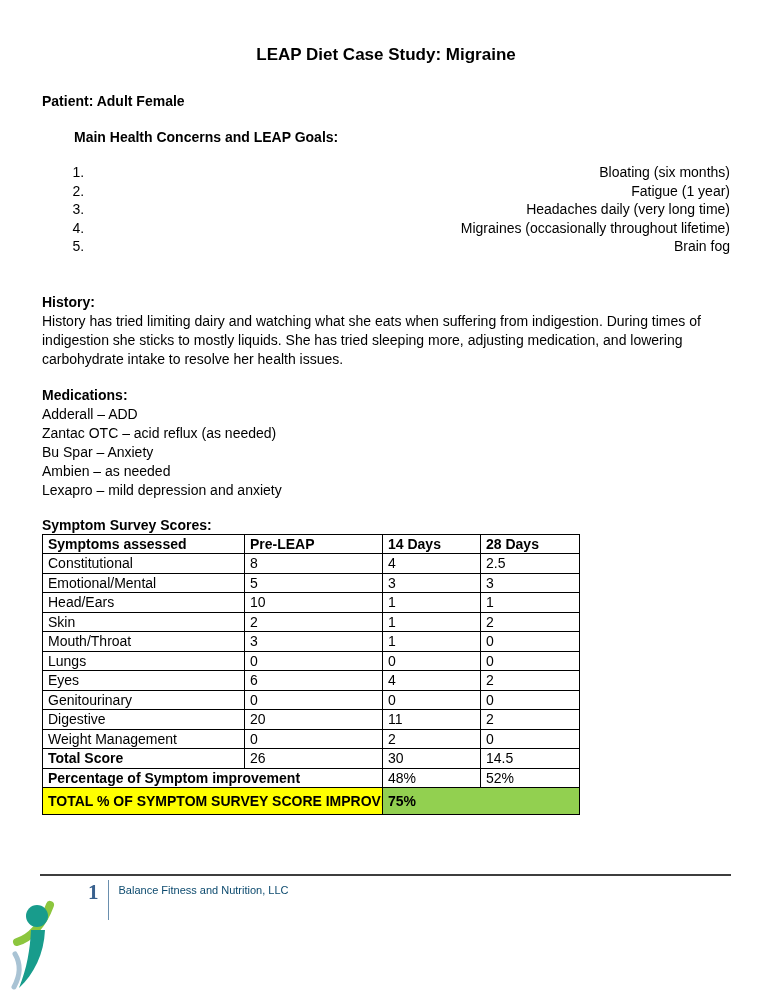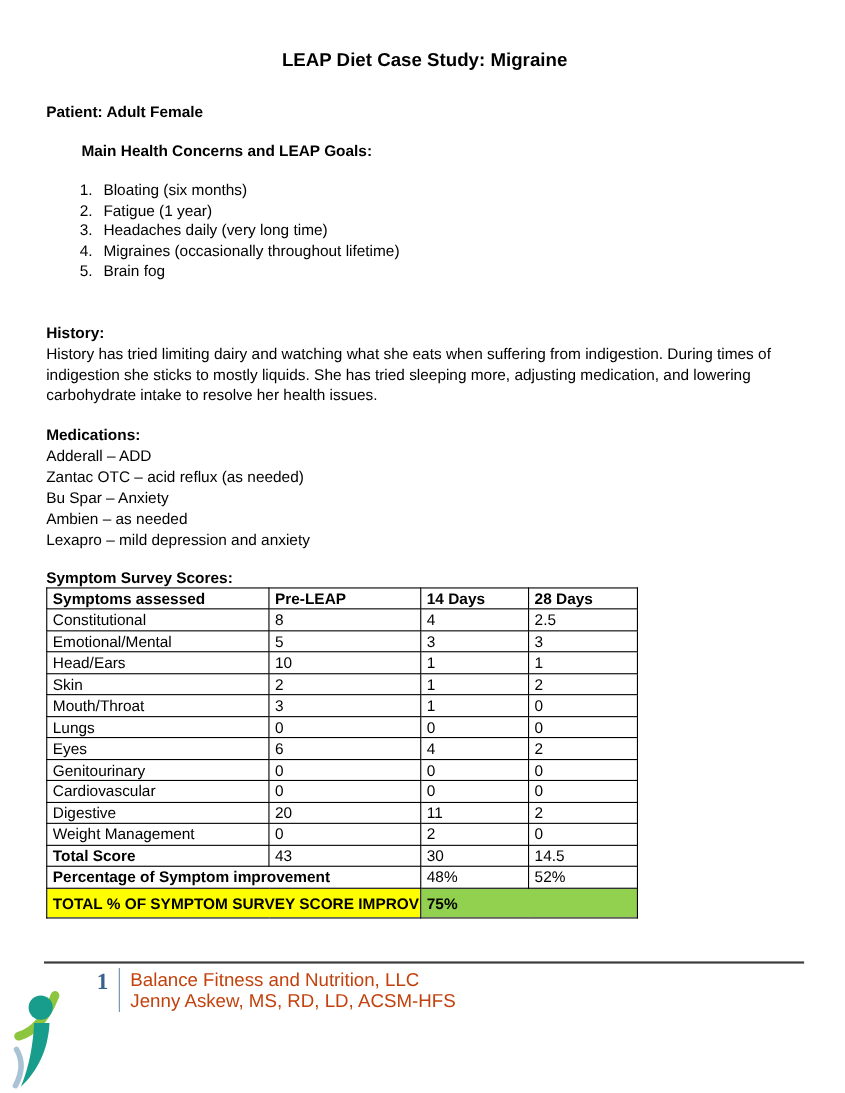--- a/index.html
+++ b/index.html
@@ -17,21 +17,21 @@
     font-family:"Liberation Sans", sans-serif;
     color:#000;font-size:14px;
   }
   .page{position:relative;width:768px;height:994px;background:#fff;overflow:hidden;}
   .content{position:absolute;top:0;left:0;width:768px;padding:44px 38px 0 42px;}
   .title{font-size:17px;font-weight:bold;text-align:center;margin:0 0 26px 0;line-height:22px;}
   .bold-line{font-weight:bold;line-height:19px;margin:0;}
   .body-line{line-height:19px;margin:0;}
   .patient-block{margin:0 0 17px 0;}
   .concerns-heading{margin:0 0 16px 0;padding-left:32px;}
-  ol.concerns{margin:0 0 37px 0;padding-left:46px;}
+  ol.concerns{margin:0 0 37px 0;padding-left:46px;text-align:right;}
   ol.concerns li{line-height:18.6px;padding-left:6px;}
   .history-block{margin:0 0 17px 0;}
   .meds-block{margin:0 0 17px 0;}
   .table-heading{margin:0;line-height:17px;}
   table.symptoms{border-collapse:collapse;width:537px;table-layout:fixed;margin-top:0;}
   table.symptoms th, table.symptoms td{
     border:1px solid #000;
     padding:1px 5px;
     font-size:14px;
     line-height:16.5px;
@@ -48,21 +48,21 @@
   td.final-value{background:var(--highlight-green);font-weight:bold;text-align:center;}
   .footer-rule{position:absolute;left:40px;top:874px;width:691px;border-top:2px solid #3d3d3d;}
   .footer{position:absolute;left:88px;top:880px;display:flex;align-items:flex-start;}
   .page-number{
     font-family:"Liberation Serif", serif;
     color:var(--footer-blue);
     font-size:21px;font-weight:bold;line-height:24px;
     margin-right:9px;
   }
   .footer-divider{width:0;border-left:1.5px solid #6a8fae;height:40px;margin-right:10px;}
-  .footer-text{font-size:17px;line-height:19px;color:#c2410c;padding-top:1px;}
+  .footer-text{font-size:11px;line-height:19px;color:#0c4a6e;padding-top:1px;}
   .logo{position:absolute;left:6px;top:896px;width:84px;height:96px;}
   .logo-head{fill:var(--logo-teal);}
   .logo-body{fill:var(--logo-teal);}
   .logo-arm{stroke:var(--logo-green);stroke-width:8;fill:none;stroke-linecap:round;}
   .logo-swoosh{stroke:var(--logo-accent);stroke-width:5;fill:none;stroke-linecap:round;}
 </style>
 </head>
 <body>
 
 <div class="page">
@@ -154,40 +154,34 @@
         <td>4</td>
         <td>2</td>
       </tr>
       <tr>
         <td>Genitourinary</td>
         <td>0</td>
         <td>0</td>
         <td>0</td>
       </tr>
       <tr>
-        <td>Cardiovascular</td>
-        <td>0</td>
-        <td>0</td>
-        <td>0</td>
-      </tr>
-      <tr>
         <td>Digestive</td>
         <td>20</td>
         <td>11</td>
         <td>2</td>
       </tr>
       <tr>
         <td>Weight Management</td>
         <td>0</td>
         <td>2</td>
         <td>0</td>
       </tr>
       <tr>
         <td class="bold">Total Score</td>
-        <td>43</td>
+        <td>26</td>
         <td>30</td>
         <td>14.5</td>
       </tr>
       <tr>
         <td class="bold" colspan="2">Percentage of Symptom improvement</td>
         <td>48%</td>
         <td>52%</td>
       </tr>
       <tr class="final-row">
         <td class="final-label" colspan="2">TOTAL % OF SYMPTOM SURVEY SCORE IMPROVEMENT</td>
@@ -198,21 +192,20 @@
 
   </div>
 
   <div class="footer-rule"></div>
 
   <div class="footer">
     <span class="page-number">1</span>
     <span class="footer-divider"></span>
     <span class="footer-text">
       <span>Balance Fitness and Nutrition, LLC</span><br>
-      <span>Jenny Askew, MS, RD, LD, ACSM-HFS</span>
     </span>
   </div>
 
   <svg class="logo" viewBox="0 0 84 96" aria-hidden="true">
     <path class="logo-swoosh" d="M9 58 C15 68 15 78 8 91"></path>
     <path class="logo-arm" d="M11 46 C25 42 37 28 44 9"></path>
     <circle class="logo-head" cx="31" cy="20" r="11"></circle>
     <path class="logo-body" d="M25 34 C24 54 21 72 13 92 C28 78 38 58 39 34 Z"></path>
   </svg>
 </div>

